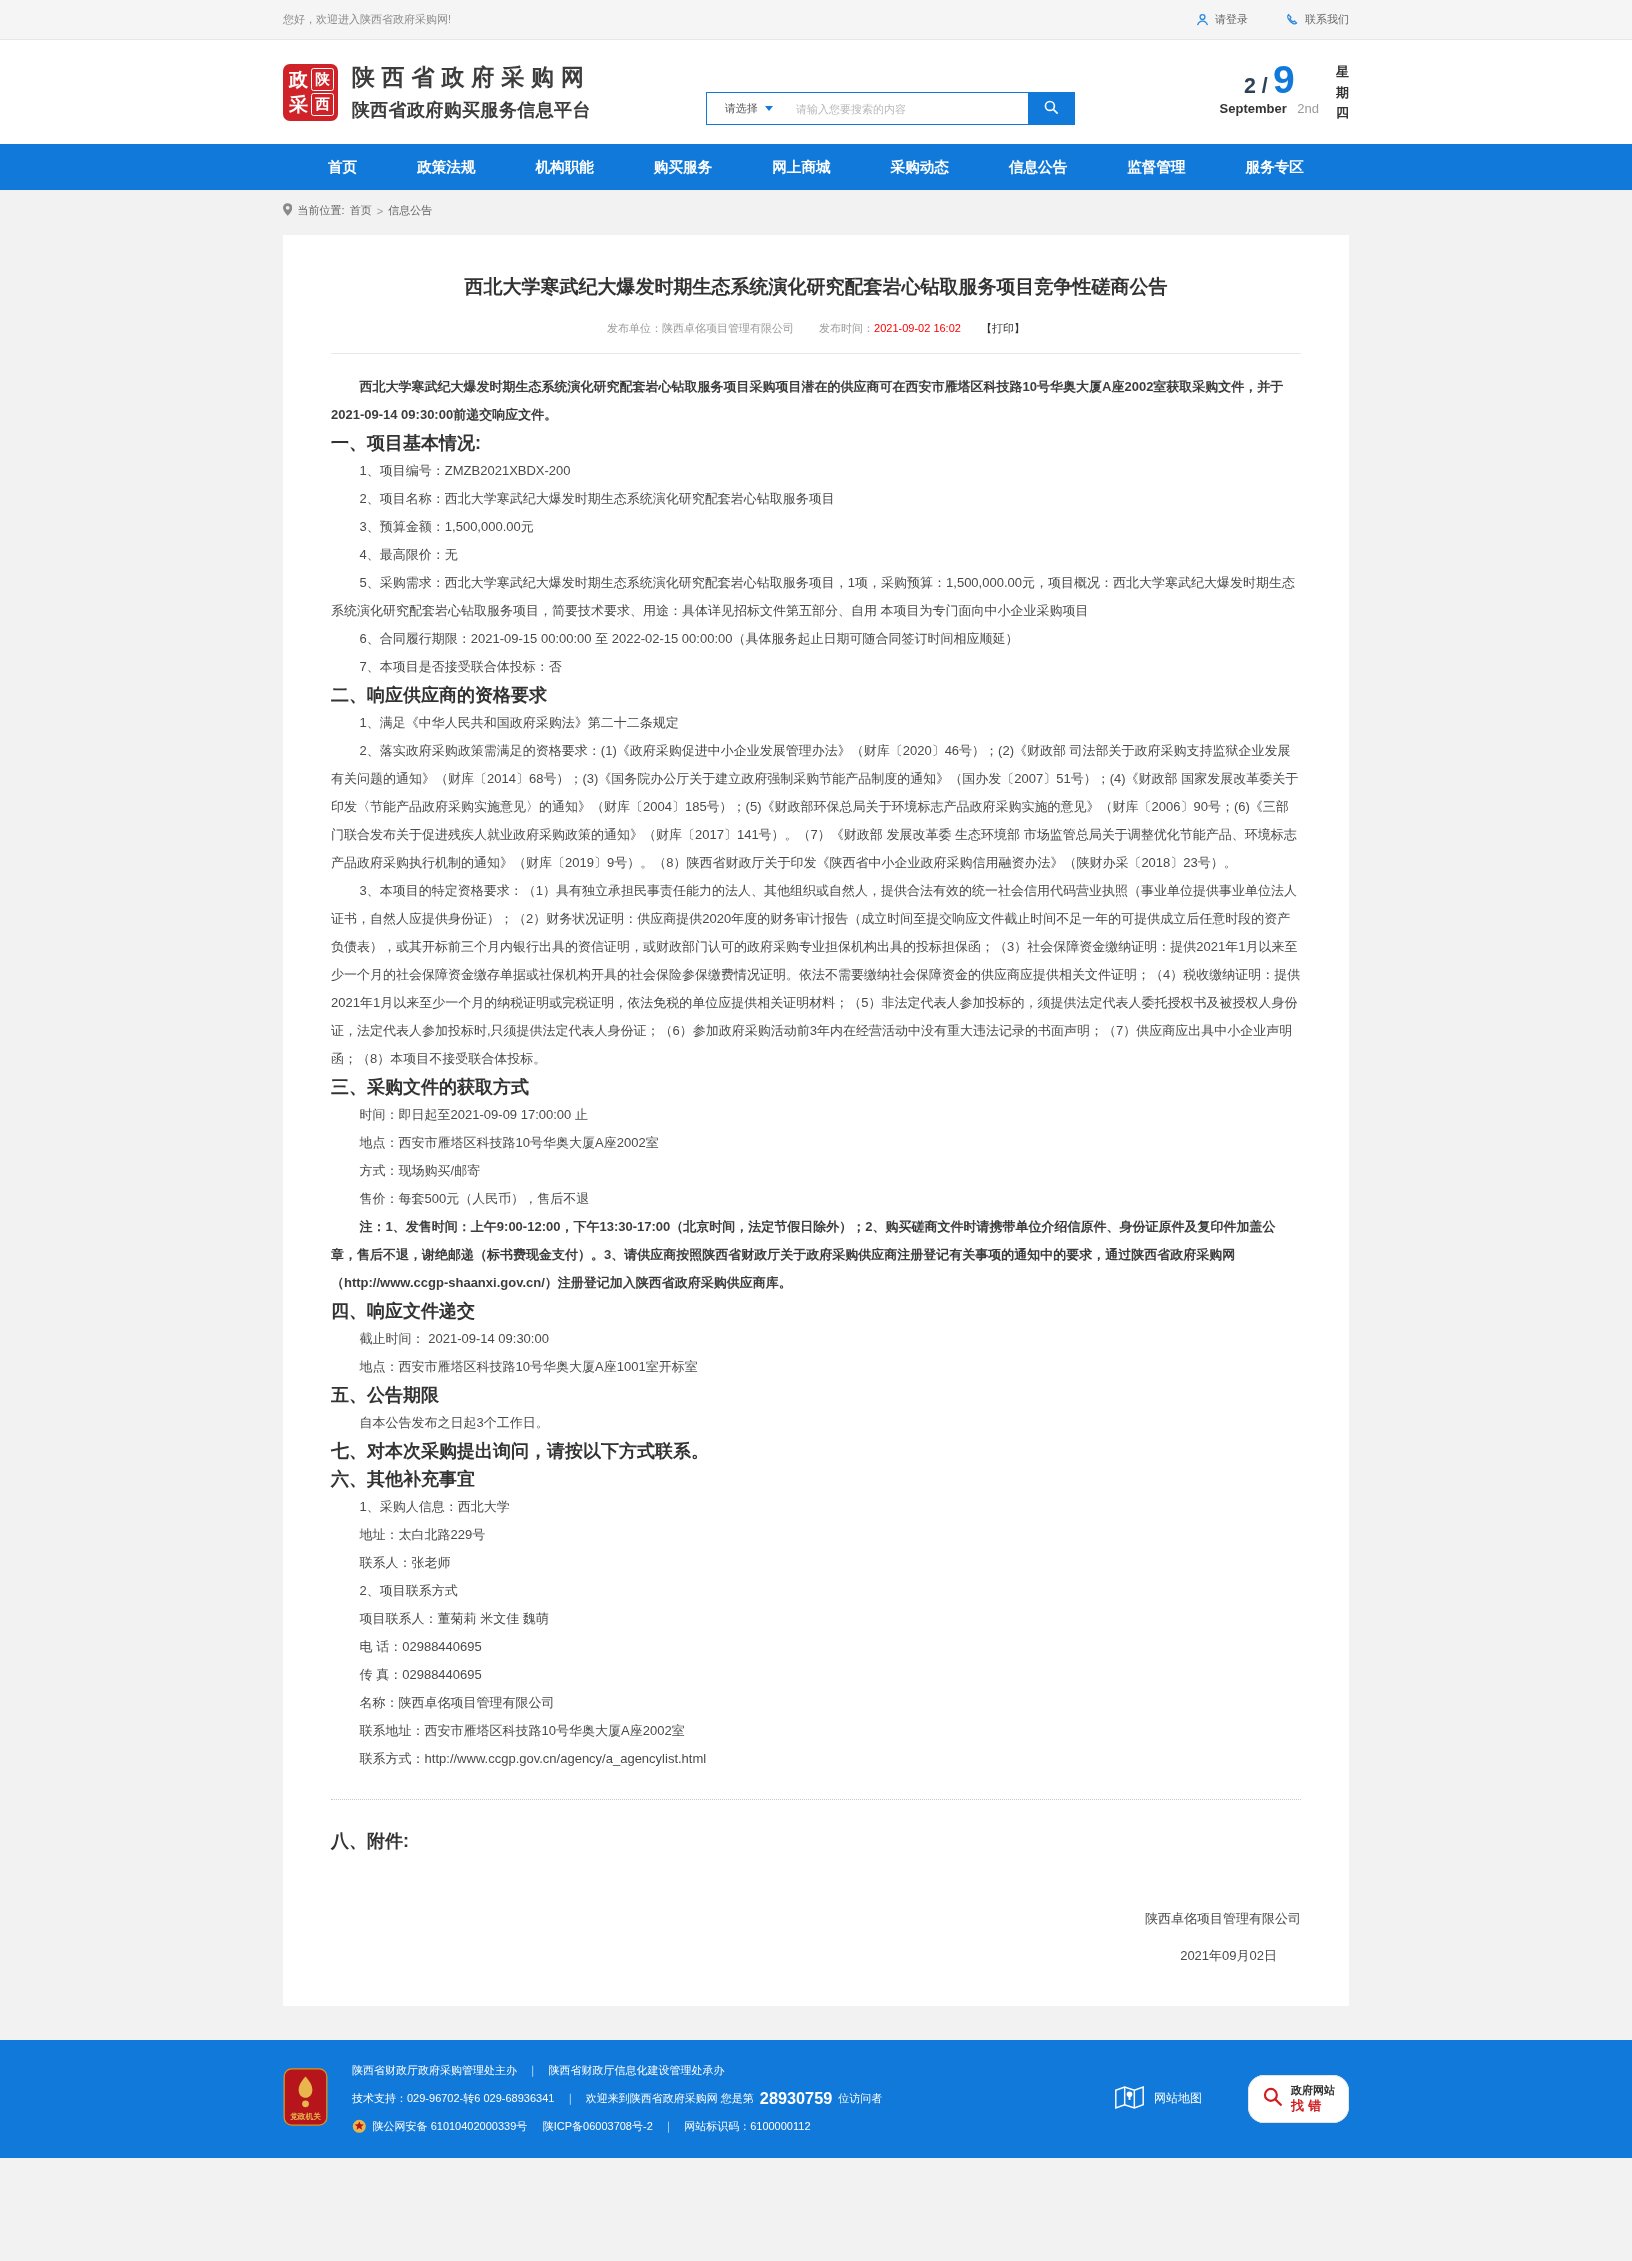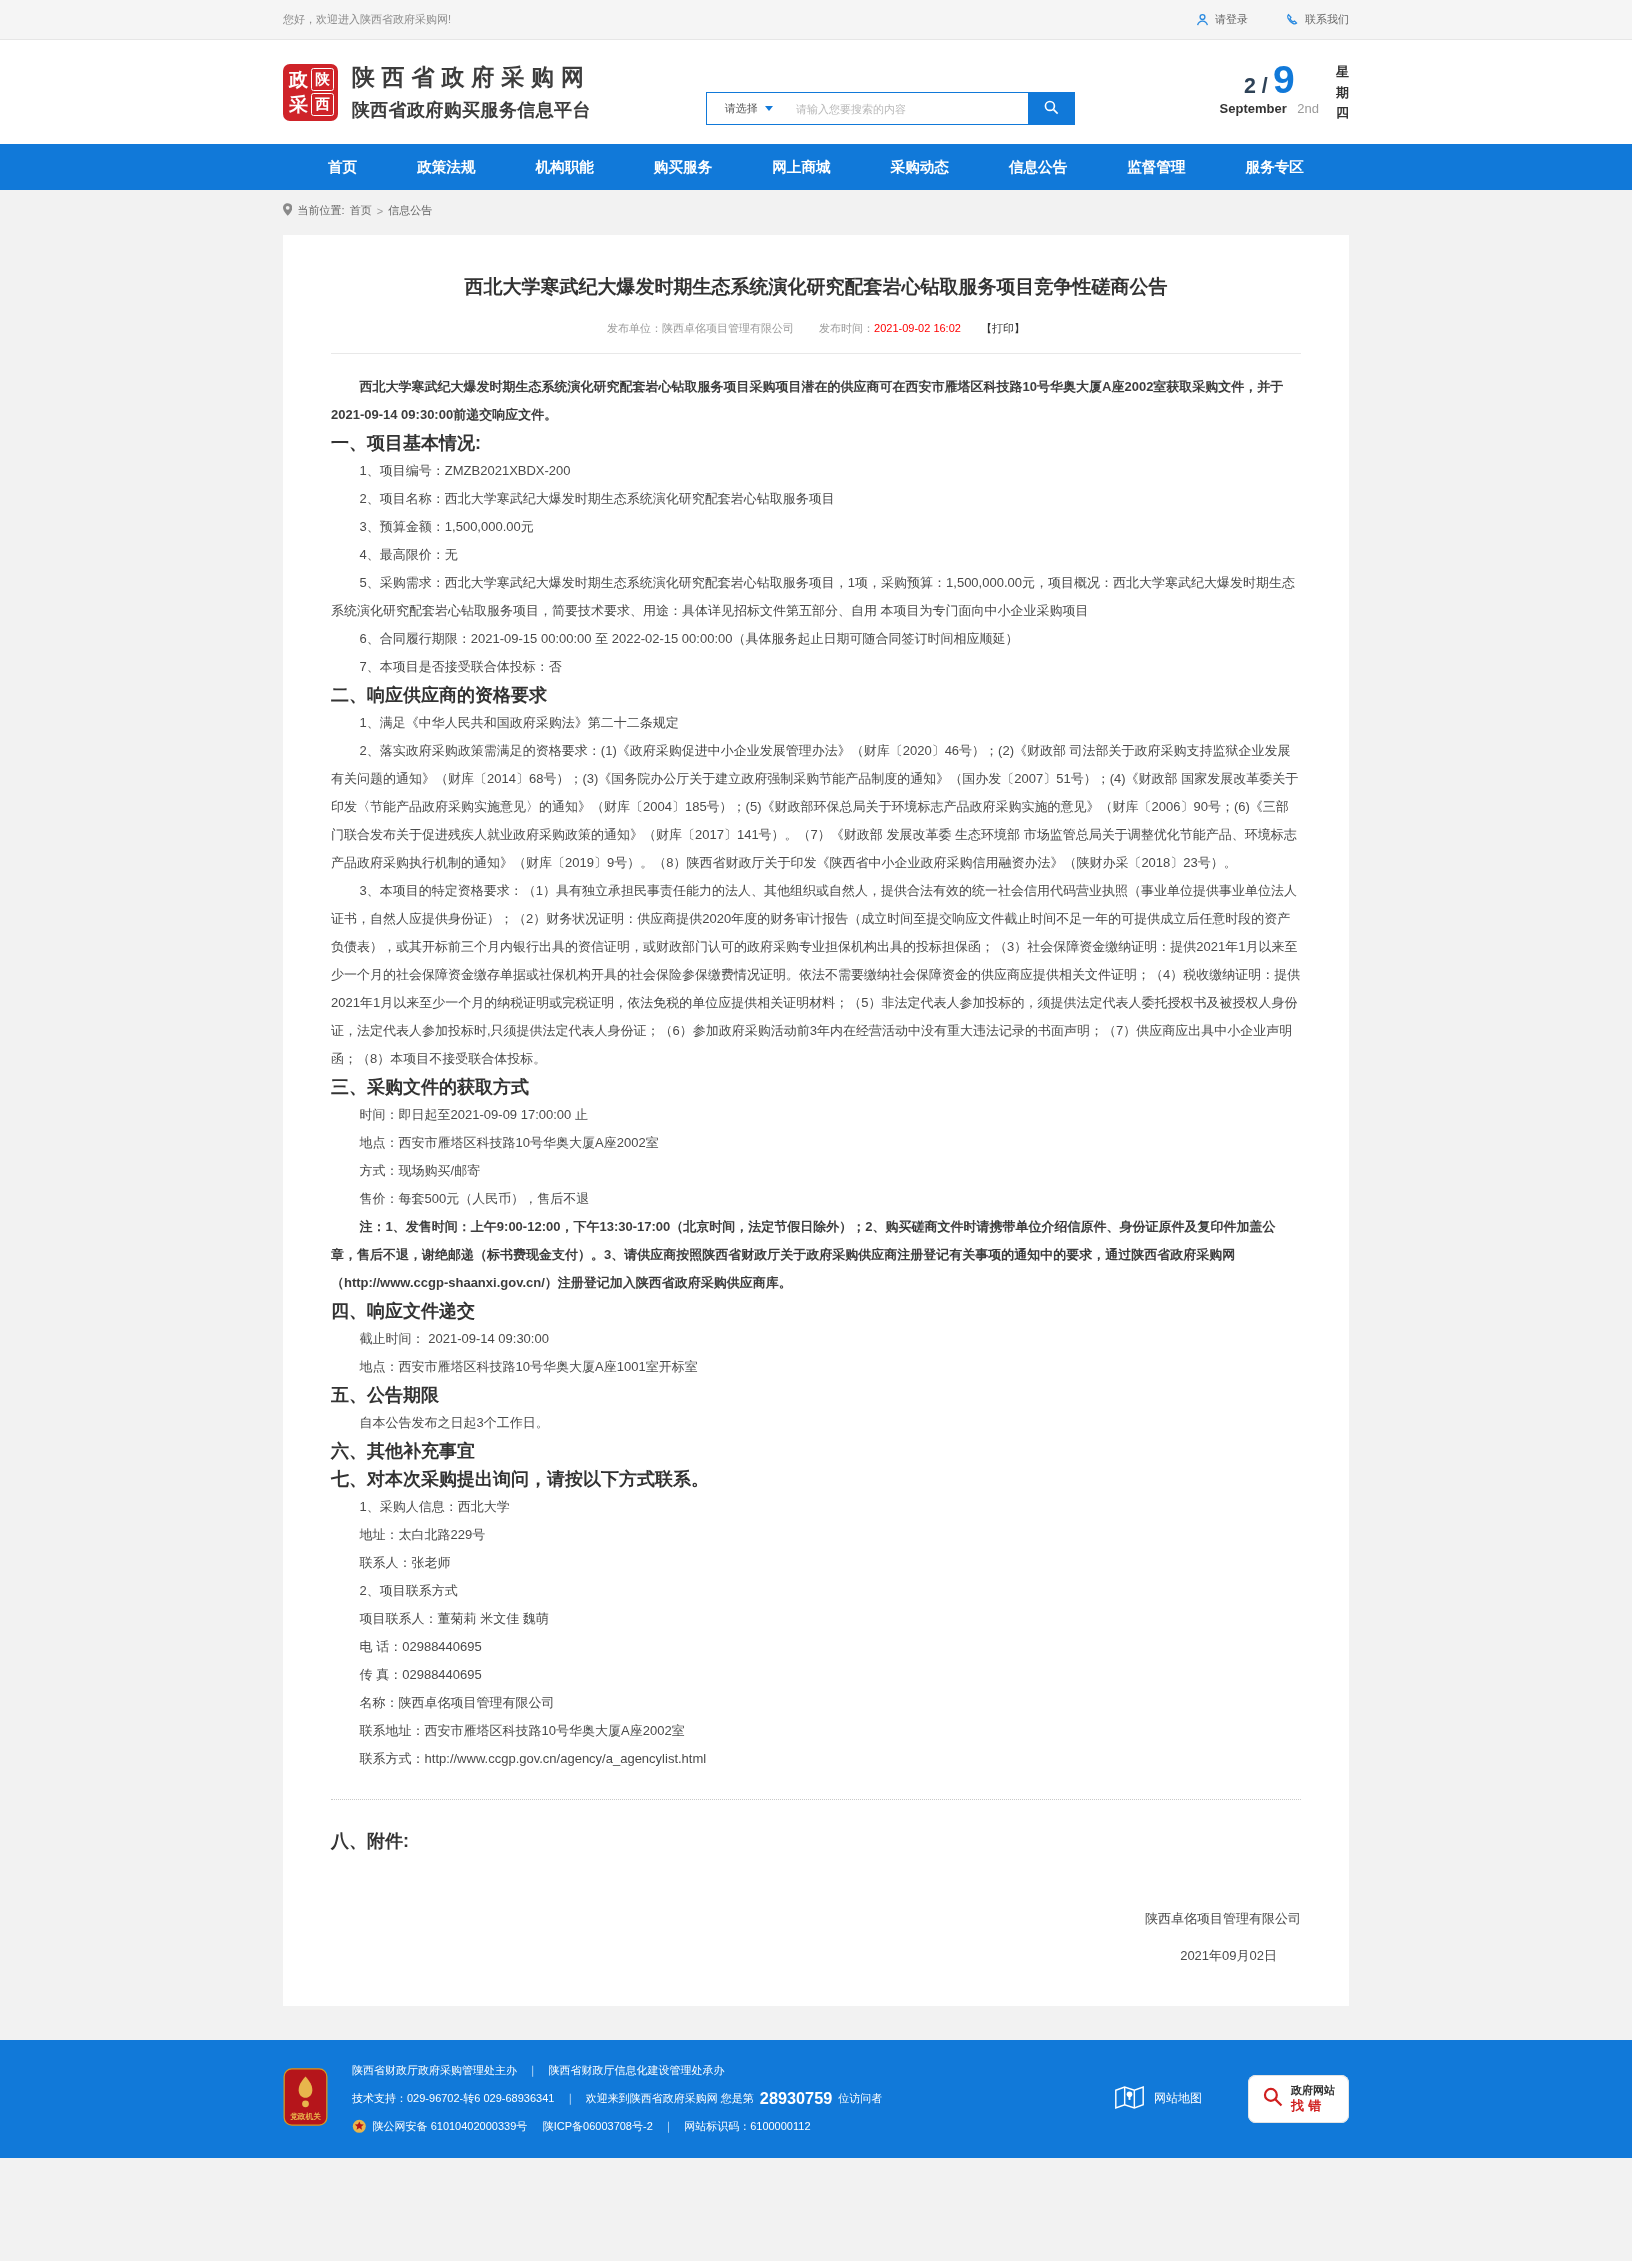--- a/index.html
+++ b/index.html
@@ -86,21 +86,21 @@
   .pagefooter { background:#1179d9; height:118px; margin-top:34px; }
   .footer-inner { display:flex; align-items:center; height:100%; color:#fff; }
   .emblem { margin-right:24px; flex:none; }
   .f-lines { flex:1; font-size:11px; }
   .f-line { display:flex; align-items:center; height:28px; white-space:nowrap; }
   .f-sep { opacity:.85; padding:0 10.3px; }
   .f-gap { width:15.4px; }
   .visitor { font-size:16.3px; font-weight:bold; padding:0 6px; }
   .f-right { display:flex; align-items:center; gap:46px; flex:none; }
   .sitemap { display:flex; align-items:center; gap:7.7px; font-size:12px; color:#fff; cursor:pointer; }
-  .err-badge { width:101px; height:48px; background:#fff; border-radius:8px; cursor:pointer;
+  .err-badge { width:101px; height:48px; background:#fff; border-radius:16px; cursor:pointer;
                display:flex; align-items:center; justify-content:center; gap:6.9px;
                box-shadow:inset 0 0 0 0.9px #e3e3e3; }
   .err-col { display:flex; flex-direction:column; line-height:1.35; }
   .err-t1 { color:#333; font-weight:bold; font-size:11px; }
   .err-t2 { color:#d01f1f; font-weight:bold; font-size:13px; letter-spacing:4.3px; }
 </style>
 </head>
 <body>
 
 <div class="topbar">
@@ -240,23 +240,23 @@
     <p>售价：每套500元（人民币），售后不退</p>
     <p class="bold">注：1、发售时间：上午9:00-12:00，下午13:30-17:00（北京时间，法定节假日除外）；2、购买磋商文件时请携带单位介绍信原件、身份证原件及复印件加盖公章，售后不退，谢绝邮递（标书费现金支付）。3、请供应商按照陕西省财政厅关于政府采购供应商注册登记有关事项的通知中的要求，通过陕西省政府采购网（http://www.ccgp-shaanxi.gov.cn/）注册登记加入陕西省政府采购供应商库。</p>
 
     <p class="sec-h">四、响应文件递交</p>
     <p>截止时间： 2021-09-14 09:30:00</p>
     <p>地点：西安市雁塔区科技路10号华奥大厦A座1001室开标室</p>
 
     <p class="sec-h">五、公告期限</p>
     <p>自本公告发布之日起3个工作日。</p>
 
+    <p class="sec-h">七、对本次采购提出询问，请按以下方式联系。</p>
+
     <p class="sec-h">六、其他补充事宜</p>
-
-    <p class="sec-h">七、对本次采购提出询问，请按以下方式联系。</p>
     <p>1、采购人信息：西北大学</p>
     <p>地址：太白北路229号</p>
     <p>联系人：张老师</p>
     <p>2、项目联系方式</p>
     <p>项目联系人：董菊莉 米文佳 魏萌</p>
     <p>电 话：02988440695</p>
     <p>传 真：02988440695</p>
     <p>名称：陕西卓佲项目管理有限公司</p>
     <p>联系地址：西安市雁塔区科技路10号华奥大厦A座2002室</p>
     <p>联系方式：http://www.ccgp.gov.cn/agency/a_agencylist.html</p>

